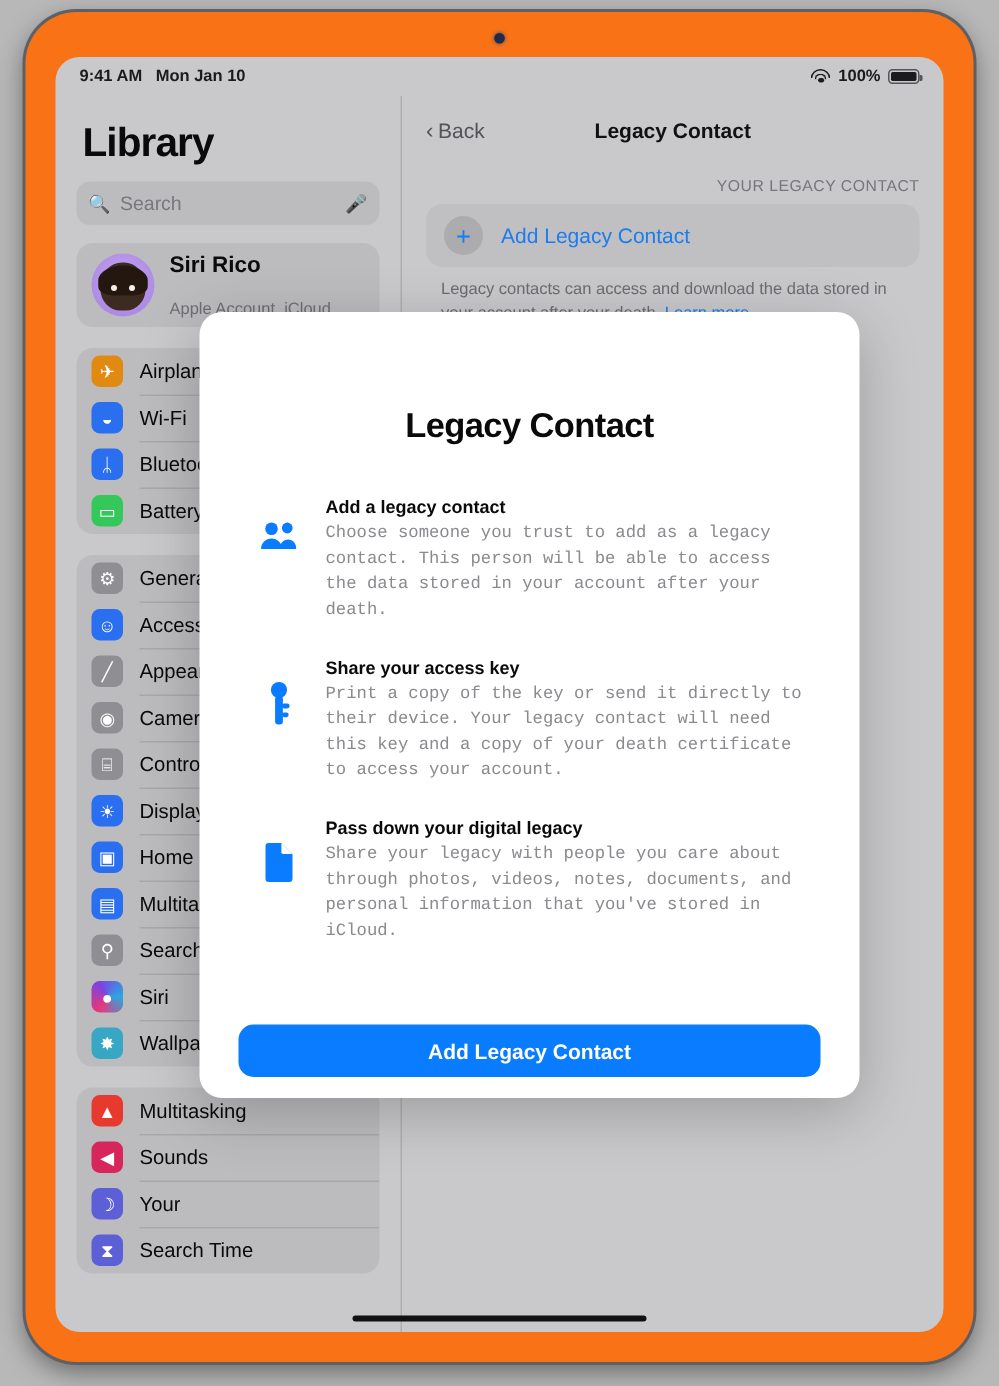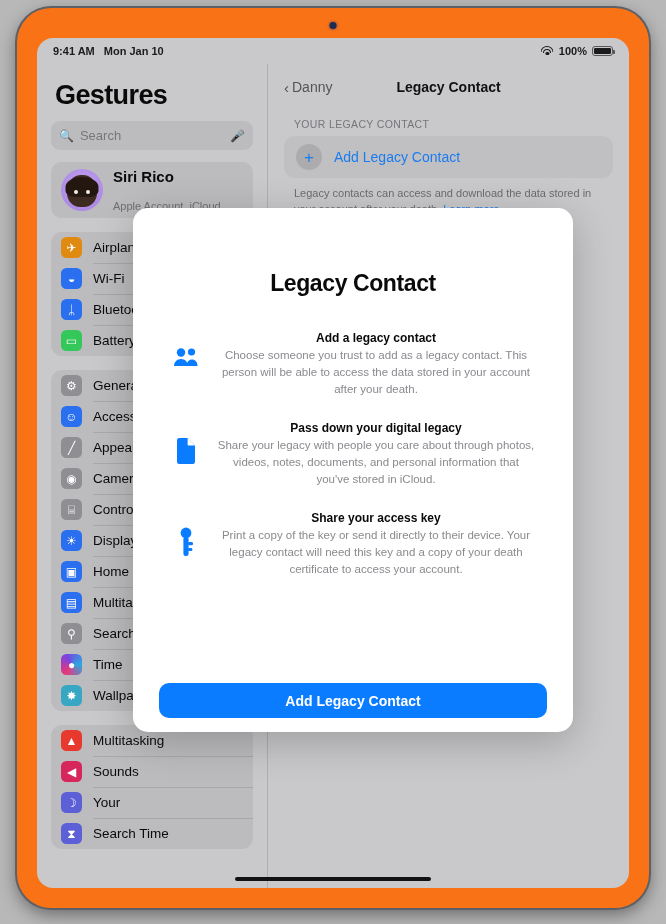--- a/index.html
+++ b/index.html
@@ -142,21 +142,21 @@
     display:flex; align-items:center; gap:3px;
     font-size:14px; color:#545458;
   }
   .chev { font-size:15px; line-height:1; }
   .nav-title {
     position:absolute; left:50%; transform:translateX(-50%);
     font-size:14px; font-weight:bold; color:#111;
   }
   .sec-hdr {
     font-size:10.5px; color:#75757a; letter-spacing:.35px;
-    margin:12px 0 6px 10px; text-transform:uppercase;
+    margin:12px 0 6px 10px; text-transform:uppercase;text-align:right;
   }
   .add-card {
     background:rgba(168,168,174,.28); border-radius:11px;
     height:42px; display:flex; align-items:center; gap:12px; padding:0 12px;
   }
   .plus-circle {
     width:26px; height:26px; border-radius:50%;
     background:rgba(130,130,138,.32);
     display:flex; align-items:center; justify-content:center;
     color:#1b7bf0; font-size:17px; line-height:1; font-weight:300;
@@ -177,27 +177,27 @@
     box-shadow:0 10px 40px rgba(0,0,0,.22);
     padding:0 26px;
     display:flex; flex-direction:column;
   }
   .modal-title {
     font-size:23px; font-weight:bold; color:#0a0a0a;
     text-align:center; letter-spacing:-.4px;
     margin-top:62px; margin-bottom:34px;
   }
   .features { display:flex; flex-direction:column; gap:23px; padding:0 12px; }
-  .feature { display:flex; gap:16px; align-items:flex-start;text-align:center; }
+  .feature { display:flex; gap:16px; align-items:flex-start; }
   .f-ico {
     width:30px; flex:none; display:flex; align-items:center; justify-content:center;
     color:#1b7bf0; padding-top:16px;
   }
   .f-head { font-size:12px; font-weight:bold; color:#0a0a0a; margin-bottom:2px; }
-  .f-body { font-size:11.5px; color:#8a8a8f; line-height:1.48; }
+  .f-body { font-size:11.5px; color:#8a8a8f; line-height:1.48;font-family:Liberation Mono, monospace; }
 
   .modal-actions { margin-top:auto; padding-bottom:14px; }
   .btn-primary {
     display:block; width:100%; height:35px; border:none;
     border-radius:10px; background:#0a7cff; color:#fff;
     font-size:14px; font-weight:bold; cursor:pointer;
     font-family:inherit;
   }
   .btn-text {
     display:block; width:100%; background:none; border:none;
@@ -233,21 +233,21 @@
         <span>100%</span>
         <span class="batt">
             <i></i>
           </span>
       </div>
     </div>
 
     <div class="split">
 
       <div class="sidebar">
-        <div class="settings-title">Gestures</div>
+        <div class="settings-title">Library</div>
 
         <div class="searchbar">
           <span class="sq">🔍</span>
           <span class="search-ph">Search</span>
           <span class="mic">🎤</span>
         </div>
 
         <div class="account-row">
           <div class="avatar">
             <div class="face"></div>
@@ -312,21 +312,21 @@
               <div class="row">
                 <span class="ico" style="background: rgb(42, 111, 240);">▤</span>
                 <span class="row-label">Multitasking &amp; Gestures</span>
               </div>
               <div class="row">
                 <span class="ico" style="background: rgb(142, 142, 147);">⚲</span>
                 <span class="row-label">Search</span>
               </div>
               <div class="row">
                 <span class="ico" style="background: conic-gradient(from 210deg, rgb(232, 55, 122), rgb(123, 67, 224), rgb(42, 168, 224), rgb(232, 55, 122));">●</span>
-                <span class="row-label">Time</span>
+                <span class="row-label">Siri</span>
               </div>
               <div class="row">
                 <span class="ico" style="background: rgb(55, 167, 196);">✸</span>
                 <span class="row-label">Wallpaper</span>
               </div>
             </div>
             <div class="group">
               <div class="row">
                 <span class="ico" style="background: rgb(232, 57, 47);">▲</span>
                 <span class="row-label">Multitasking</span>
@@ -346,21 +346,21 @@
             </div>
           </div>
       </div>
 
       <div class="divider-v"></div>
 
       <div class="detail">
         <div class="nav">
           <div class="back">
             <span class="chev">‹</span>
-            <span>Danny</span>
+            <span>Back</span>
           </div>
           <div class="nav-title">Legacy Contact</div>
         </div>
 
         <div class="sec-hdr">YOUR LEGACY CONTACT</div>
 
         <div class="add-card">
           <div class="plus-circle">+</div>
           <div class="add-card-label">Add Legacy Contact</div>
         </div>
@@ -385,44 +385,44 @@
                   <path d="M13.5 19c0-3.8 2.4-6.4 5.6-6.4 3 0 5.4 2.4 5.4 6.4z" fill="#0a7cff"></path>
                 </svg>
               </div>
               <div>
                 <div class="f-head">Add a legacy contact</div>
                 <div class="f-body">Choose someone you trust to add as a legacy contact. This person will be able to access the data stored in your account after your death.</div>
               </div>
             </div>
             <div class="feature">
               <div class="f-ico">
-                <svg width="22" height="28" viewBox="0 0 22 28">
-                  <path d="M2 3.2A2.2 2.2 0 0 1 4.2 1h8.4L20 8.4V24.8A2.2 2.2 0 0 1 17.8 27H4.2A2.2 2.2 0 0 1 2 24.8z" fill="#0a7cff"></path>
-                  <path d="M12.6 1 20 8.4h-6.2a1.2 1.2 0 0 1-1.2-1.2z" fill="#fff"></path>
-                </svg>
-              </div>
-              <div>
-                <div class="f-head">Pass down your digital legacy</div>
-                <div class="f-body">Share your legacy with people you care about through photos, videos, notes, documents, and personal information that you've stored in iCloud.</div>
-              </div>
-            </div>
-            <div class="feature">
-              <div class="f-ico">
                 <svg width="16" height="30" viewBox="0 0 16 30">
                   <circle cx="8" cy="6" r="5.4" fill="#0a7cff"></circle>
                   <rect x="5.4" y="10" width="5.2" height="19" rx="2.2" fill="#0a7cff"></rect>
                   <rect x="10" y="15" width="5" height="3.3" rx="1.4" fill="#0a7cff"></rect>
                   <rect x="10" y="21" width="4.4" height="3.1" rx="1.4" fill="#0a7cff"></rect>
                 </svg>
               </div>
               <div>
                 <div class="f-head">Share your access key</div>
                 <div class="f-body">Print a copy of the key or send it directly to their device. Your legacy contact will need this key and a copy of your death certificate to access your account.</div>
               </div>
             </div>
+            <div class="feature">
+              <div class="f-ico">
+                <svg width="22" height="28" viewBox="0 0 22 28">
+                  <path d="M2 3.2A2.2 2.2 0 0 1 4.2 1h8.4L20 8.4V24.8A2.2 2.2 0 0 1 17.8 27H4.2A2.2 2.2 0 0 1 2 24.8z" fill="#0a7cff"></path>
+                  <path d="M12.6 1 20 8.4h-6.2a1.2 1.2 0 0 1-1.2-1.2z" fill="#fff"></path>
+                </svg>
+              </div>
+              <div>
+                <div class="f-head">Pass down your digital legacy</div>
+                <div class="f-body">Share your legacy with people you care about through photos, videos, notes, documents, and personal information that you've stored in iCloud.</div>
+              </div>
+            </div>
           </div>
         <div class="modal-actions">
           <button class="btn-primary">Add Legacy Contact</button>
         </div>
       </div>
     </div>
 
     <div class="home-ind"></div>
   </div>
 </div>

